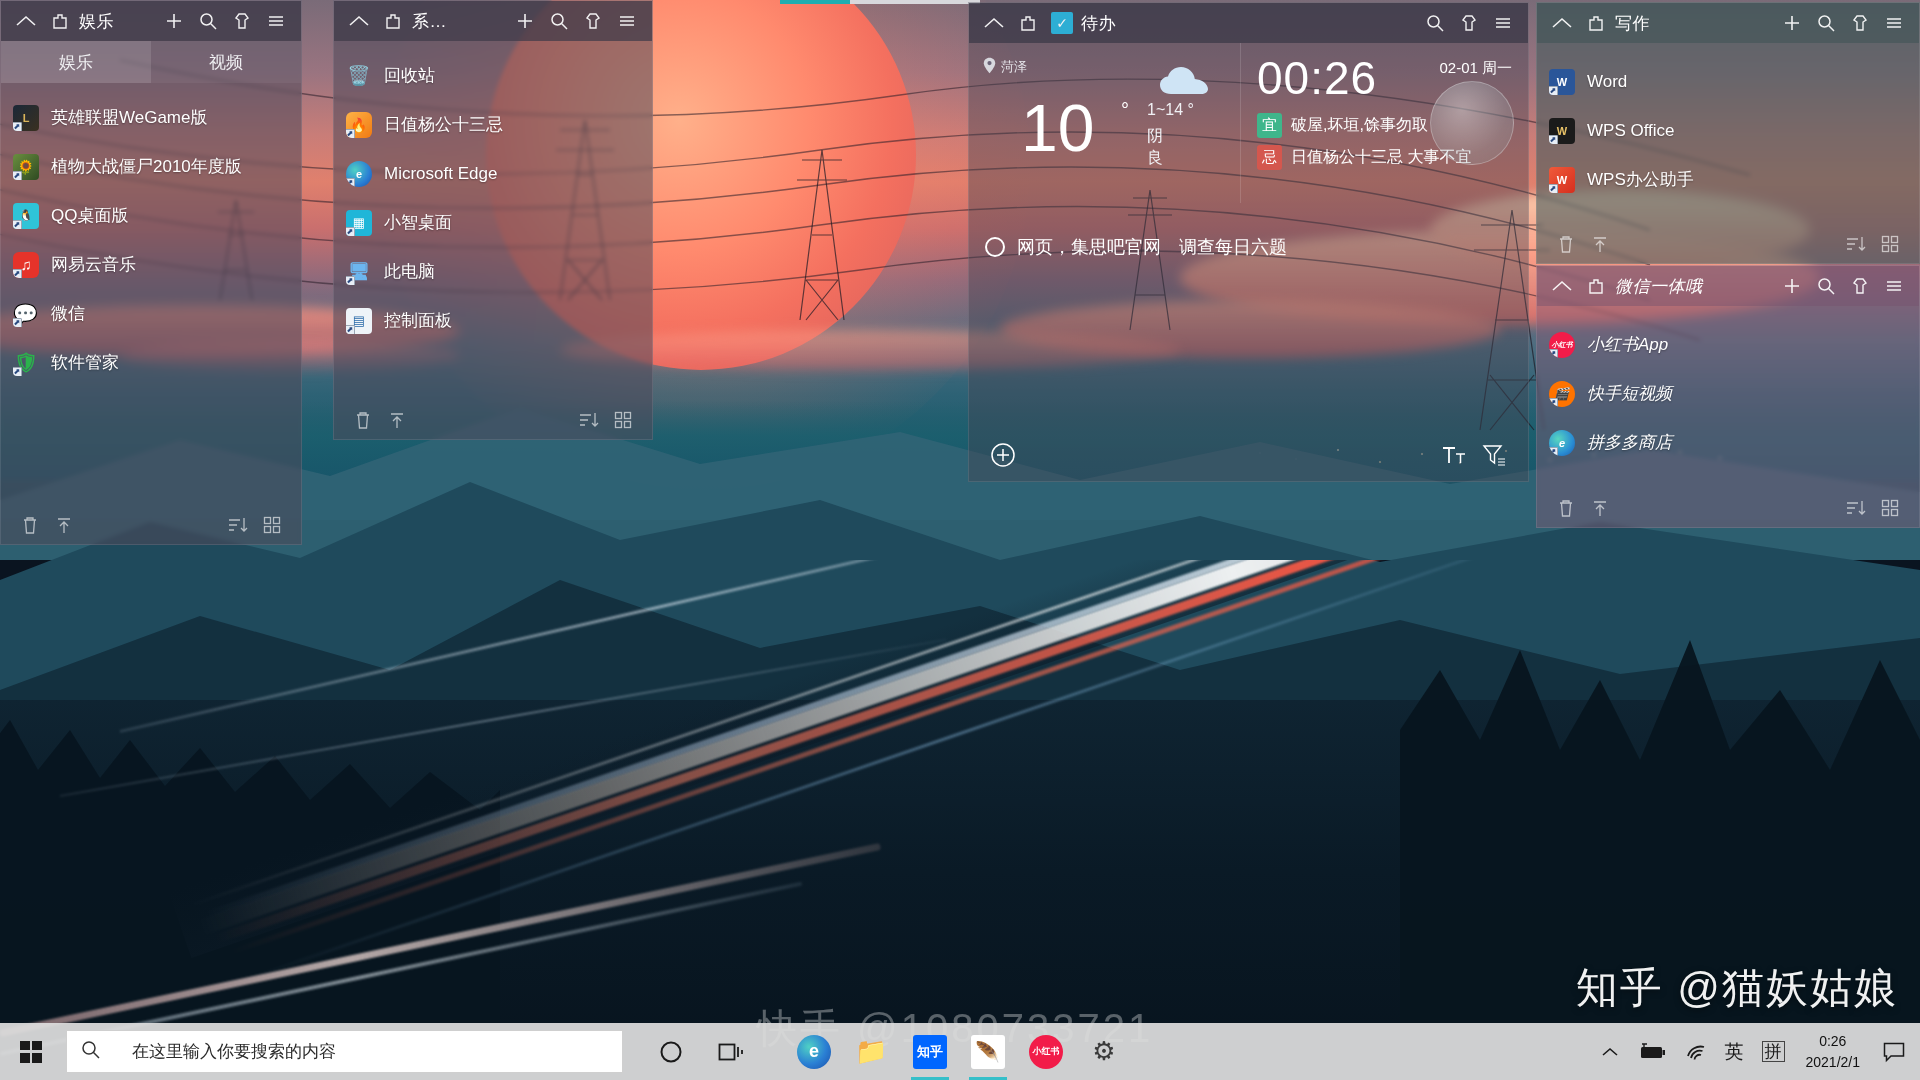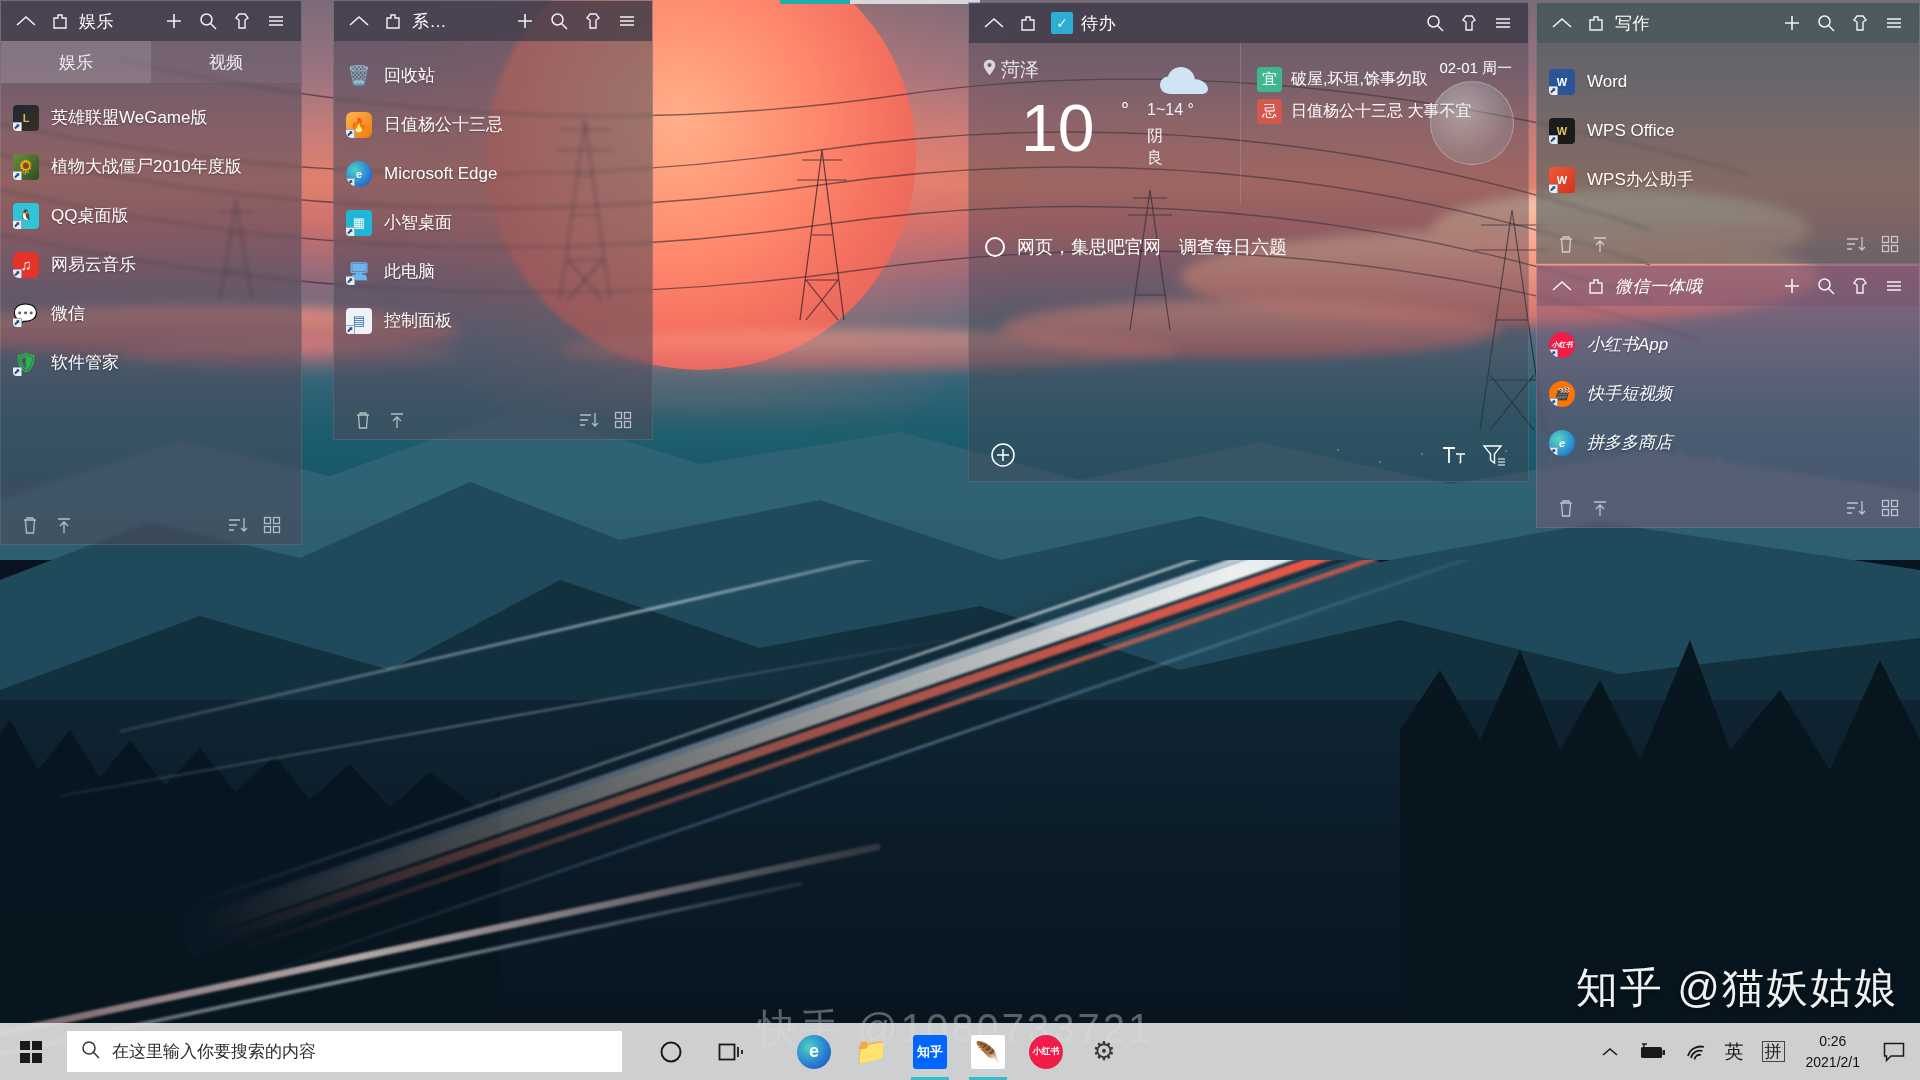--- a/index.html
+++ b/index.html
@@ -201,21 +201,21 @@
   
   #todo-widget {
     position:absolute; left:968px; top:2px; width:561px; height:480px;
     background:rgba(70,66,82,0.42);
     border:1px solid rgba(255,255,255,0.10);
     color:#fff; overflow:hidden;
   }
   #todo-widget .panel-head { background:rgba(58,55,70,0.72); }
   .wx-row { display:flex; height:160px; }
   .wx-left { width:272px; position:relative; padding:14px 0 0 14px; border-right:1px solid rgba(255,255,255,.14); }
-  .wx-city { display:flex; align-items:center; gap:5px; font-size:19px; color:#e9e9ee; }
+  .wx-city { display:flex; align-items:center; gap:5px; font-size:13px; color:#e9e9ee; }
   .wx-temp { position:absolute; left:52px; top:52px; font-size:66px; line-height:1; font-weight:300; color:#fff; }
   .wx-deg { position:absolute; left:152px; top:56px; font-size:20px; color:#fff; }
   .wx-range { position:absolute; left:178px; top:58px; font-size:16px; color:#f0f0f4; }
   .wx-desc { position:absolute; left:178px; top:82px; font-size:16px; line-height:1.35; color:#f0f0f4; }
   .wx-cloud { position:absolute; right:30px; top:22px; }
   .wx-right { flex:1; position:relative; padding:12px 0 0 16px; }
   .clock { font-size:46px; font-weight:300; line-height:1; letter-spacing:1px; color:#fff; }
   .wx-date { position:absolute; right:16px; top:16px; font-size:15px; color:#fff; }
   .moon {
     position:absolute; right:14px; top:38px; width:84px; height:84px; border-radius:50%;
@@ -245,21 +245,21 @@
     background:rgba(222,222,222,0.93);
     display:flex; align-items:center;
   }
   #start-button { width:62px; height:57px; display:flex; align-items:center; justify-content:center; cursor:pointer; }
   .winlogo { width:22px; height:22px; display:grid; grid-template-columns:1fr 1fr; grid-template-rows:1fr 1fr; gap:2.5px; }
   .winlogo i { background:#1a1a1a; display:block; }
   #search-box {
     width:557px; height:43px; background:#fff; display:flex; align-items:center; gap:12px;
     padding:0 14px; margin-left:4px; cursor:text; border:1px solid #cfcfcf;
   }
-  #search-box .ph { font-size:17px; color:#2b2b2b; }
+  #search-box .ph { font-size:17px; color:#2b2b2b;margin-left:20px; }
   .tb-btn { width:52px; height:57px; display:flex; align-items:center; justify-content:center; cursor:pointer; }
   .tb-app { width:58px; height:57px; display:flex; align-items:center; justify-content:center; cursor:pointer; position:relative; }
   .tb-app .ic { width:34px; height:34px; border-radius:5px; display:flex; align-items:center; justify-content:center;
                 font-size:13px; color:#fff; font-weight:bold; overflow:hidden; }
   .tb-app.open::after {
     content:""; position:absolute; bottom:0; left:10px; right:10px; height:3px; background:#35bfc9;
   }
   #tray { margin-left:auto; display:flex; align-items:center; height:57px; padding-right:4px; }
   .tray-item { padding:0 9px; height:57px; display:flex; align-items:center; justify-content:center; cursor:pointer; }
   .tray-ime { font-size:19px; color:#1a1a1a; }
@@ -598,20 +598,21 @@
       <div class="wx-range">1~14 °</div>
       <div class="wx-desc">
         <div>阴</div>
         <div>良</div>
       </div>
     </div>
 
     <div class="wx-right">
       <div class="moon"></div>
       <div class="wx-date">02-01 周一</div>
+      <div class="clock">00:26</div>
       <div class="almanac">
         <div class="alm-row">
           <span class="alm-badge alm-yi">宜</span>
           <span class="alm-txt">破屋,坏垣,馀事勿取</span>
         </div>
         <div class="alm-row">
           <span class="alm-badge alm-ji">忌</span>
           <span class="alm-txt">日值杨公十三忌 大事不宜</span>
         </div>
       </div>

